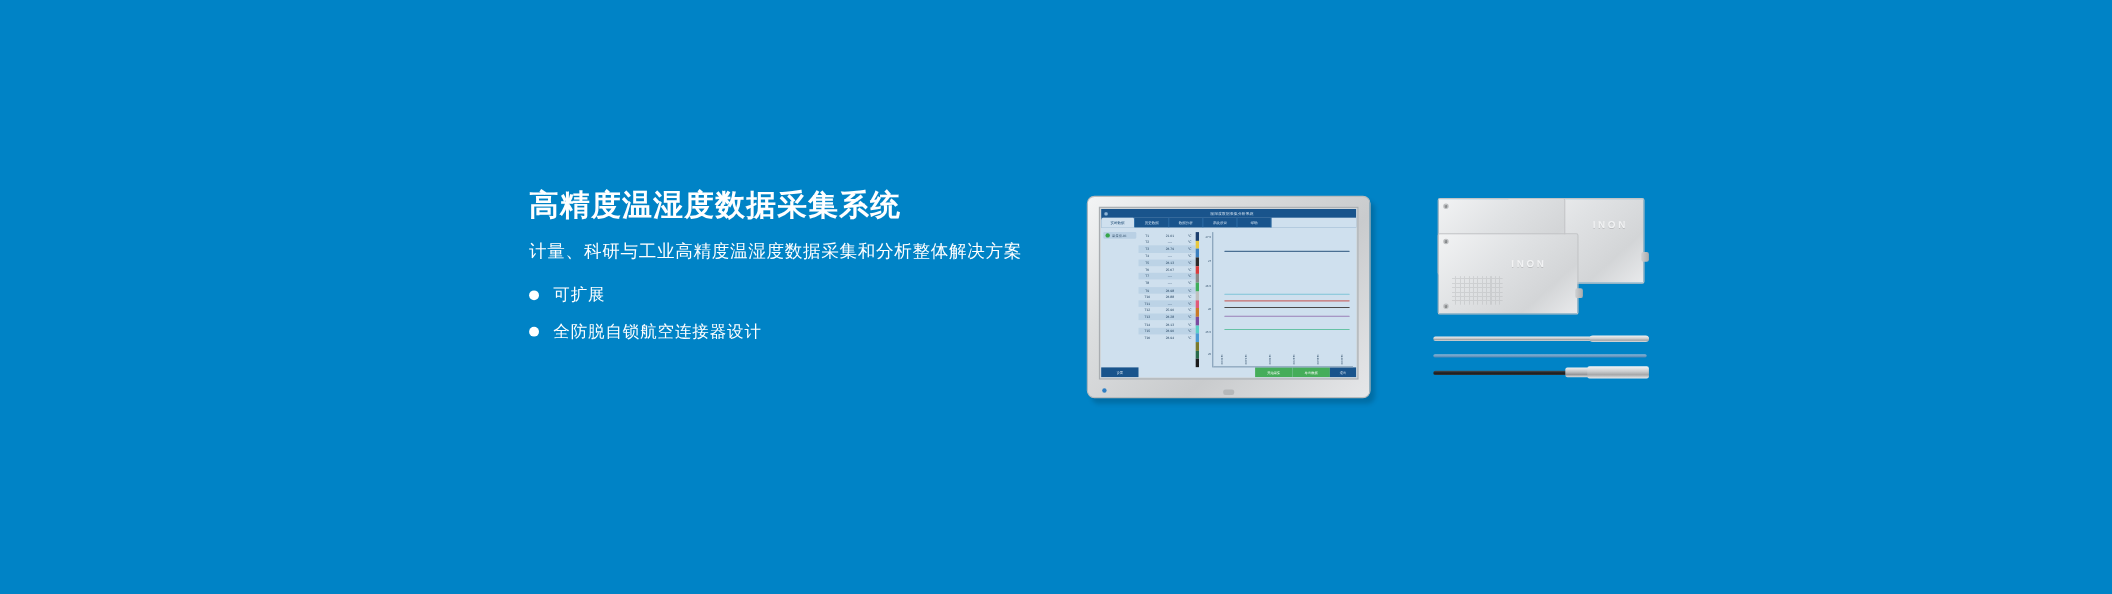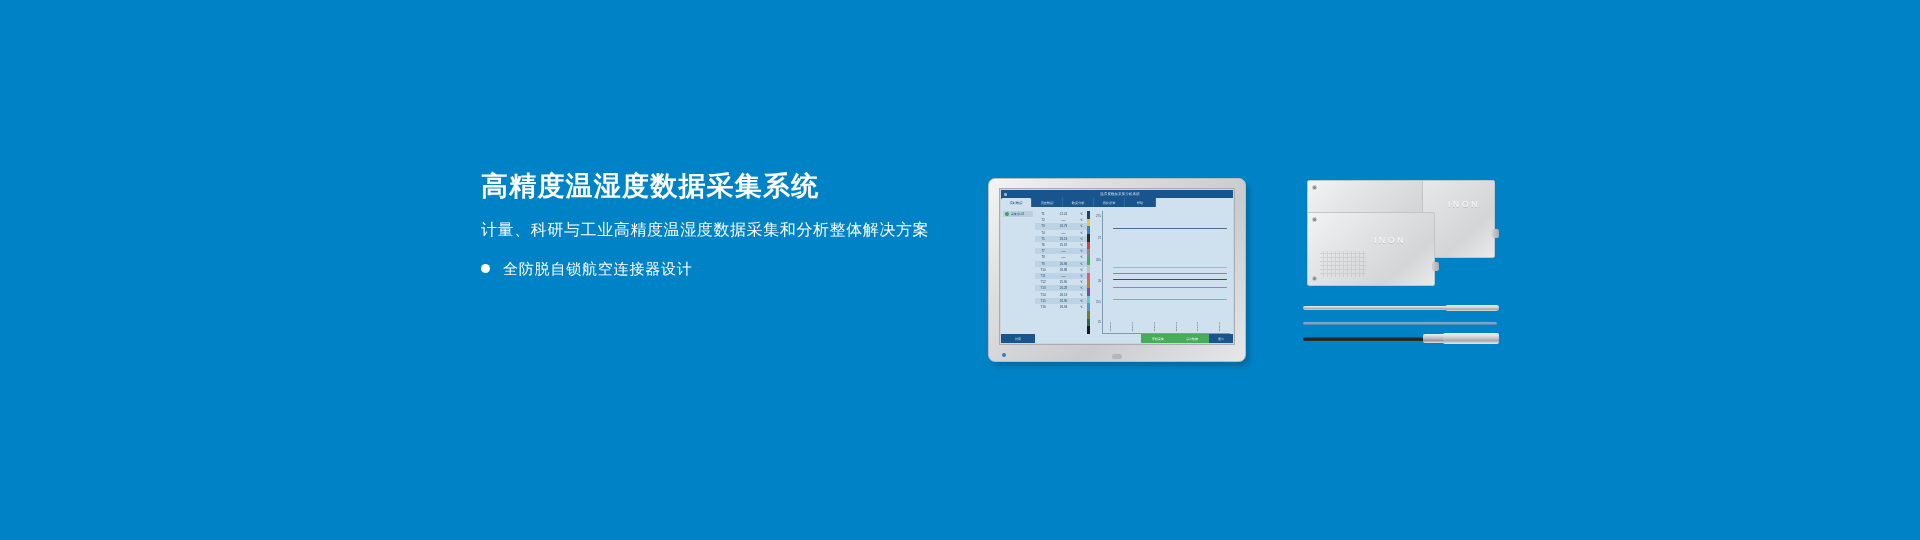--- a/index.html
+++ b/index.html
@@ -430,20 +430,24 @@
 </style>
 </head>
 <body>
 
 <div class="banner">
 
   <div class="copy">
     <h1 class="headline">高精度温湿度数据采集系统</h1>
     <p class="subhead">计量、科研与工业高精度温湿度数据采集和分析整体解决方案</p>
     <ul class="feature-list">
+      <li class="feature-item">
+        <span class="bullet-dot"></span>
+        <span class="feature-text">可扩展</span>
+      </li>
       <li class="feature-item">
         <span class="bullet-dot"></span>
         <span class="feature-text">全防脱自锁航空连接器设计</span>
       </li>
     </ul>
   </div>
 
   <div class="monitor">
     <div class="monitor-shadow"></div>
     <div class="monitor-bezel">

